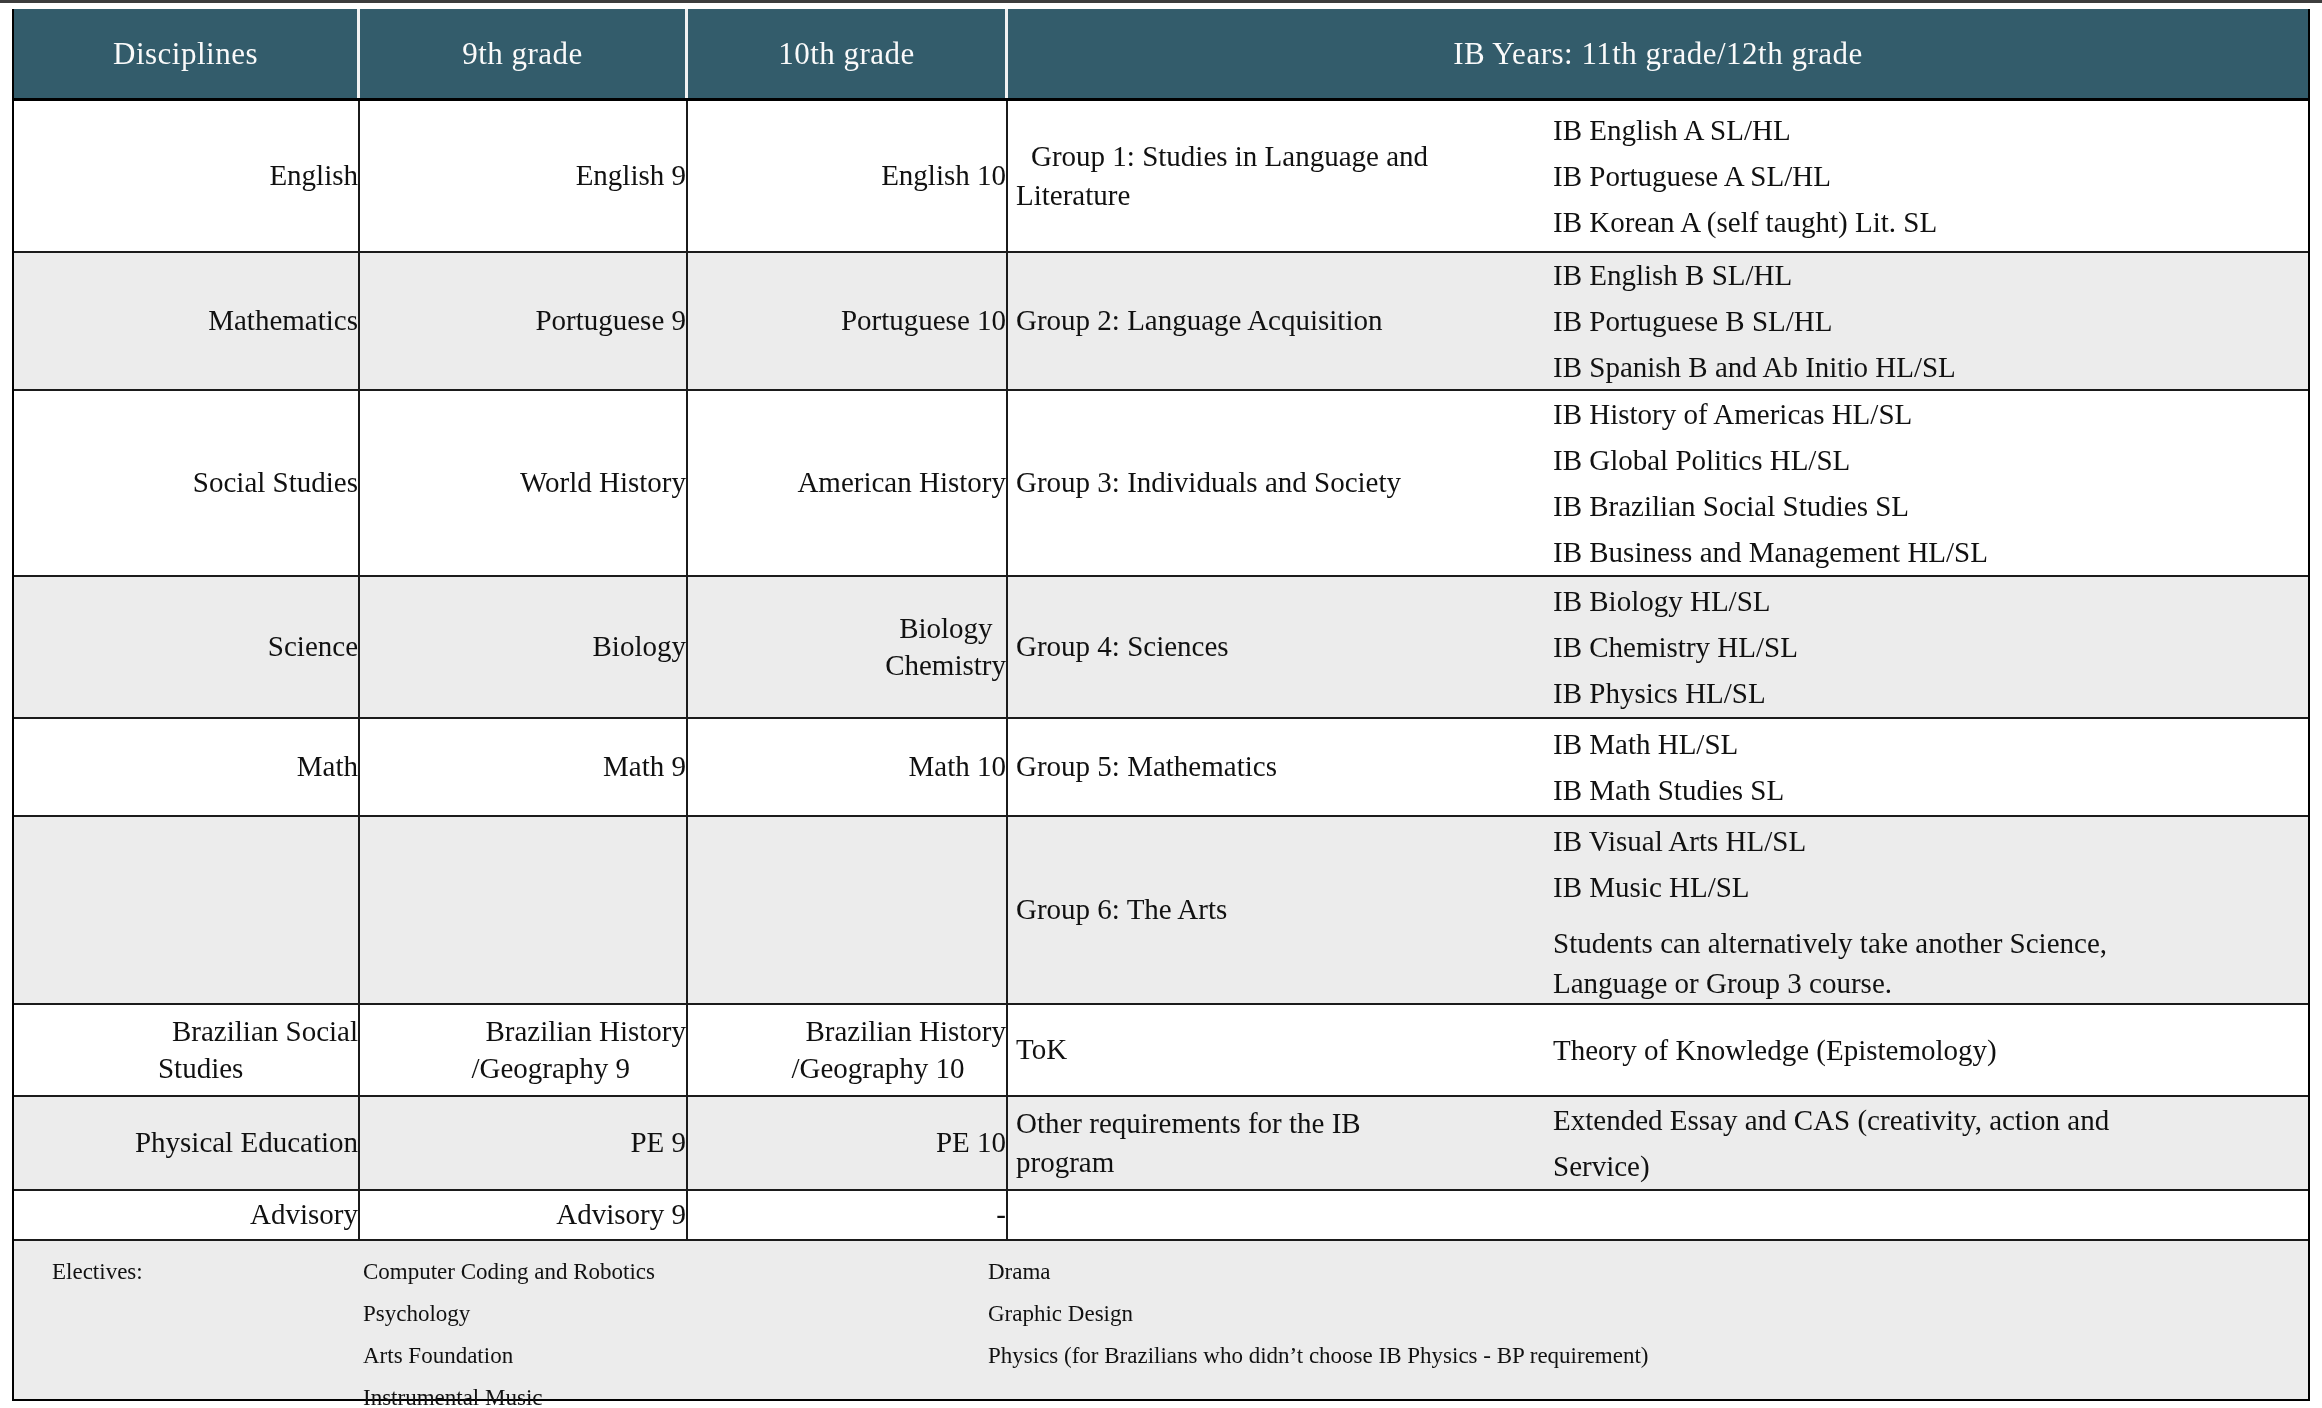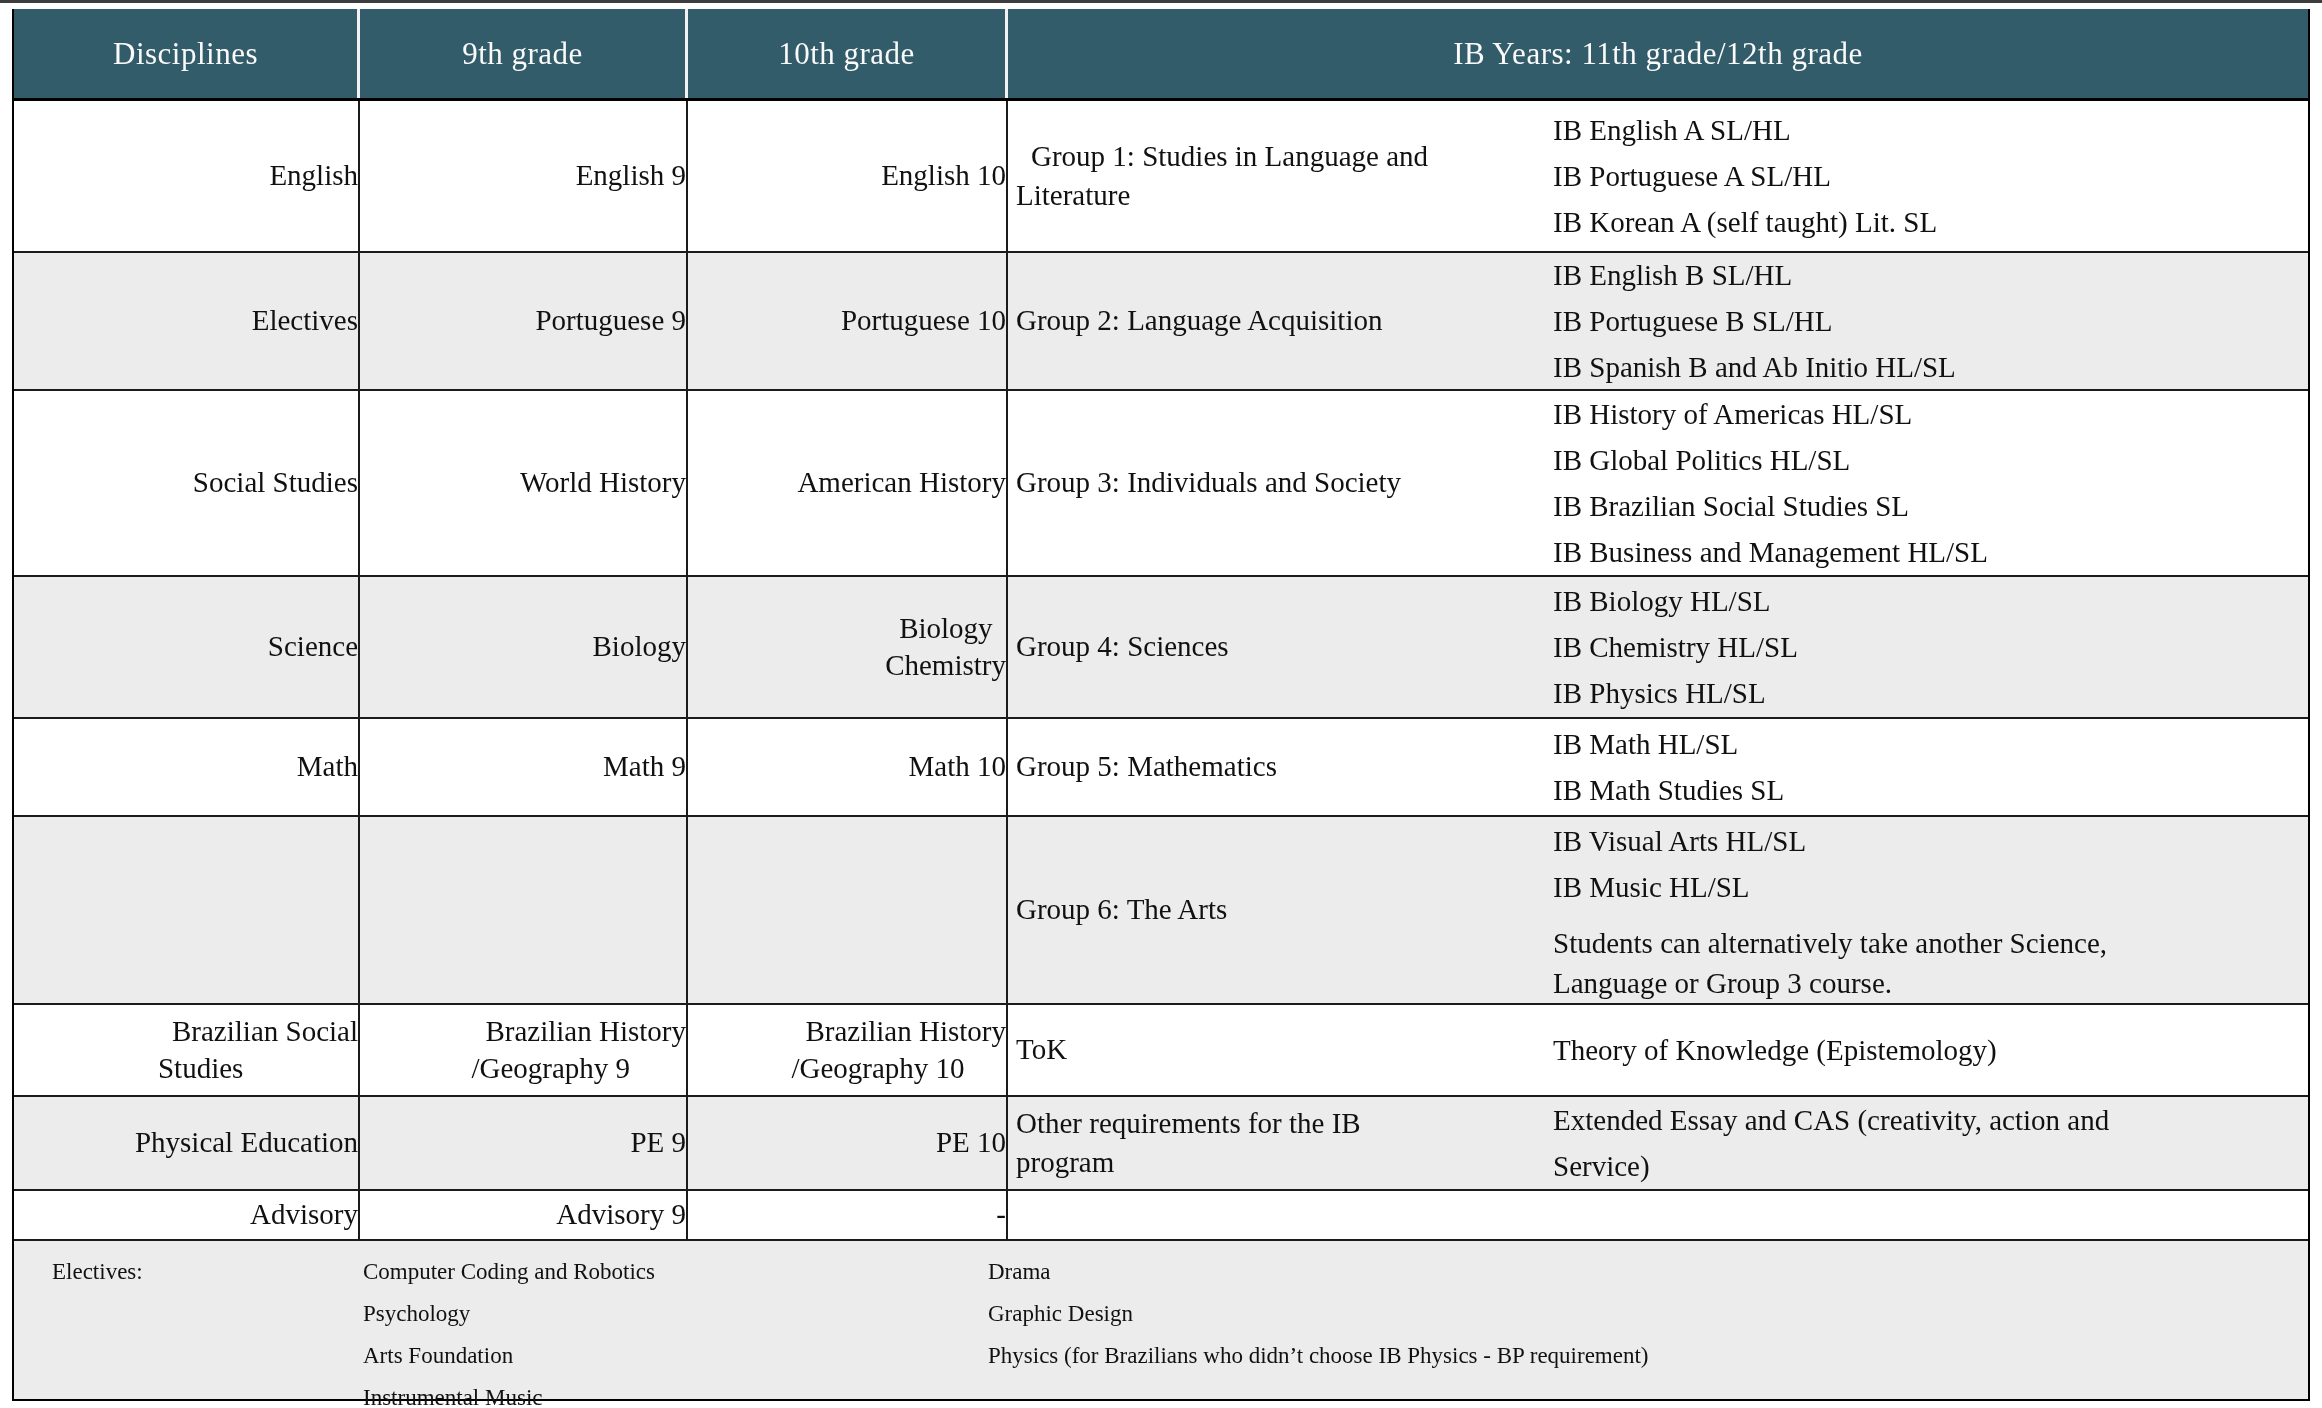--- a/index.html
+++ b/index.html
@@ -109,21 +109,21 @@
       <div class="courses">
         <div class="course">IB English A SL/HL</div>
         <div class="course">IB Portuguese A SL/HL</div>
         <div class="course">IB Korean A (self taught) Lit. SL</div>
       </div>
     </div>
   </div>
 
   <div class="trow h138 bg-g">
     <div class="cell vb">
-        <div class="txt">Electives</div>
+        <div class="txt">Mathematics</div>
       </div>
     <div class="cell vb">
         <div class="txt">Portuguese 9</div>
       </div>
     <div class="cell vb">
         <div class="txt">Portuguese 10</div>
       </div>
     <div class="cell">
         <div class="gtxt">Group 2: Language Acquisition</div>
       </div>

